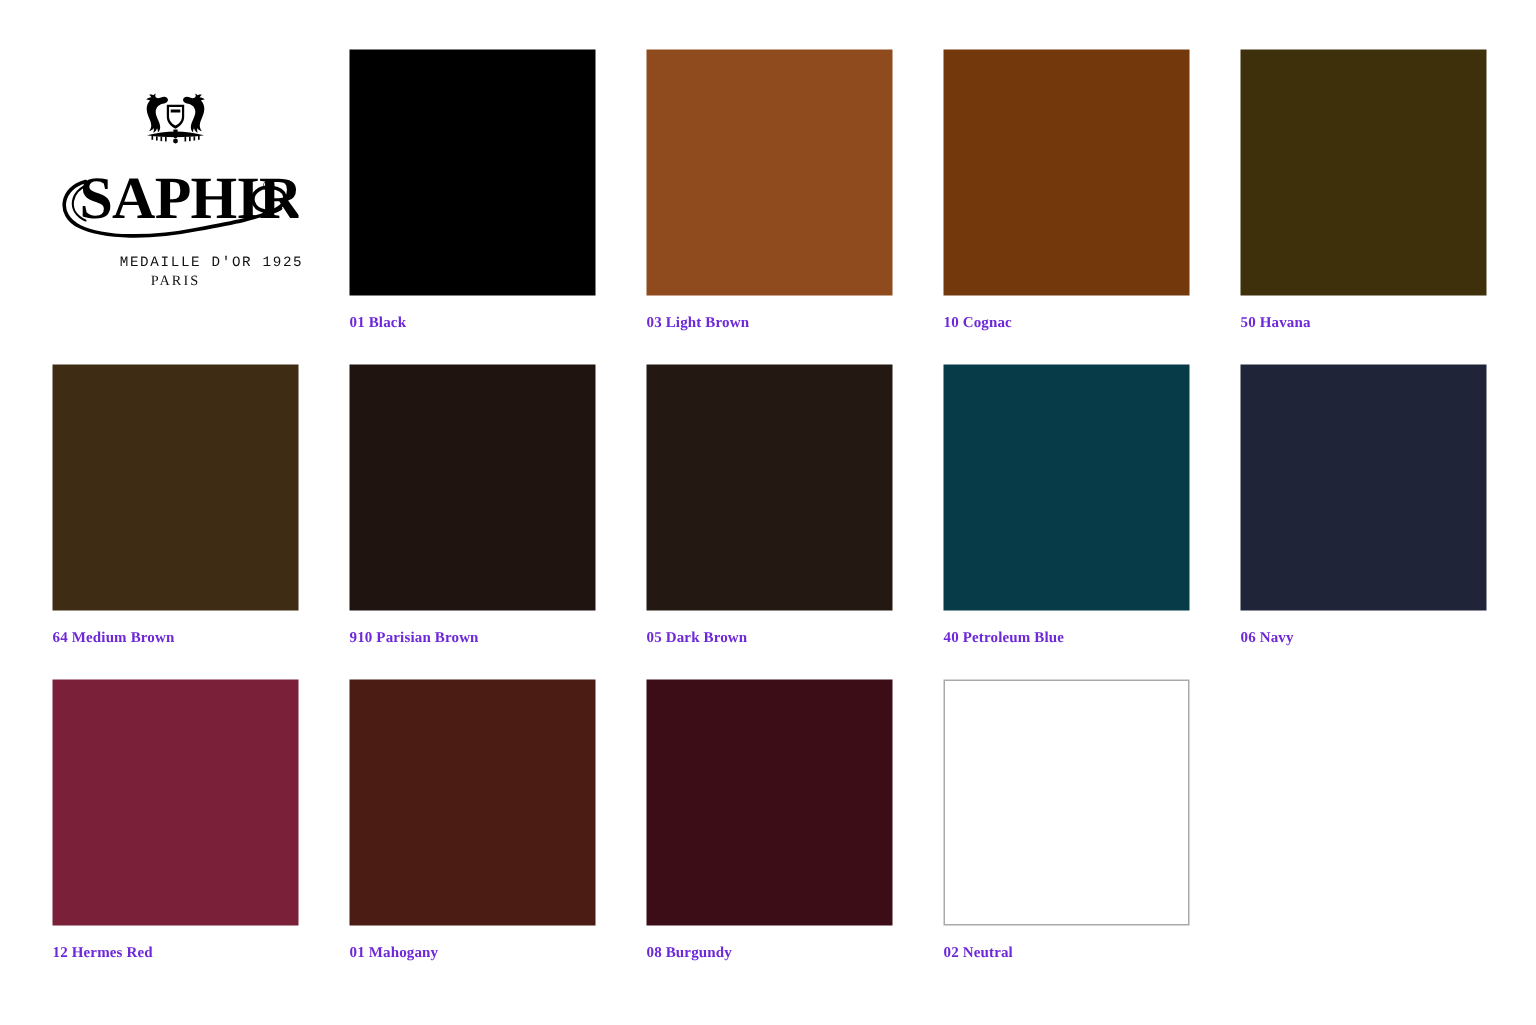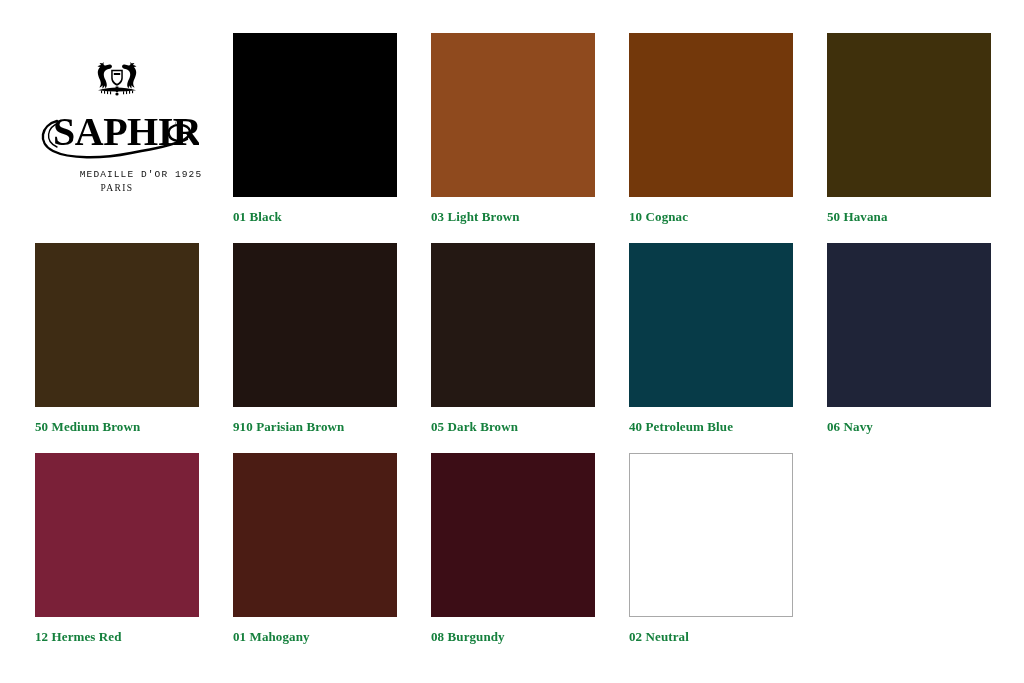--- a/index.html
+++ b/index.html
@@ -45,23 +45,23 @@
     box-sizing: border-box;
   }
   .swatch.bordered {
     border: 1px solid #a9a9a9;
   }
 
   .swatch-label {
     margin-top: 13px;
     font-family: "Liberation Serif", serif;
     font-weight: bold;
-    font-size: 13px;
+    font-size: 10px;
     line-height: 1.1;
-    color: #15803d;
+    color: #6d28d9;
     letter-spacing: 0.1px;
     white-space: nowrap;
   }
 
   
   .logo-cell {
     width: 164px;
     height: 164px;
     display: flex;
     flex-direction: column;
@@ -170,21 +170,21 @@
       <div class="swatch" title="10 Cognac" style="background-color: rgb(115, 56, 11);"></div>
       <div class="swatch-label">10 Cognac</div>
     </div>
     <div class="cell">
       <div class="swatch" title="34 Havana" style="background-color: rgb(63, 48, 12);"></div>
       <div class="swatch-label">50 Havana</div>
     </div>
 
     <div class="cell">
       <div class="swatch" title="37 Medium Brown" style="background-color: rgb(62, 44, 20);"></div>
-      <div class="swatch-label">50 Medium Brown</div>
+      <div class="swatch-label">64 Medium Brown</div>
     </div>
     <div class="cell">
       <div class="swatch" title="910 Parisian Brown" style="background-color: rgb(32, 20, 16);"></div>
       <div class="swatch-label">910 Parisian Brown</div>
     </div>
     <div class="cell">
       <div class="swatch" title="05 Dark Brown" style="background-color: rgb(36, 24, 19);"></div>
       <div class="swatch-label">05 Dark Brown</div>
     </div>
     <div class="cell">

